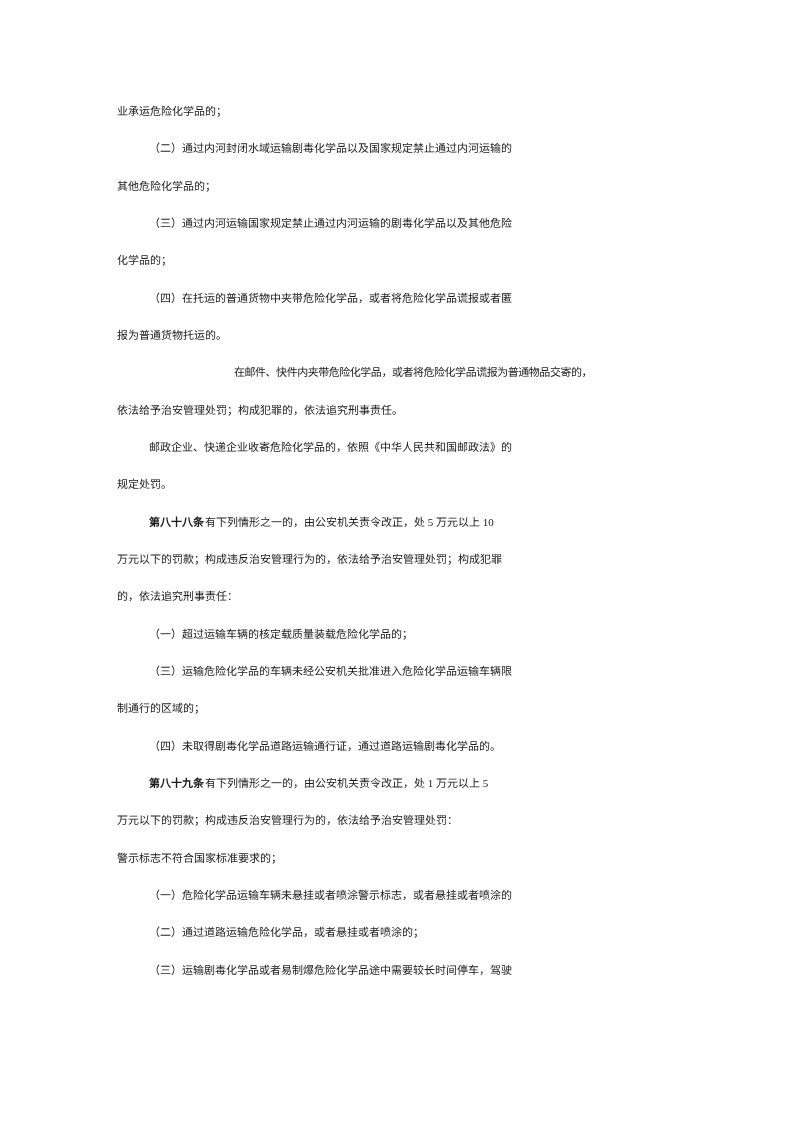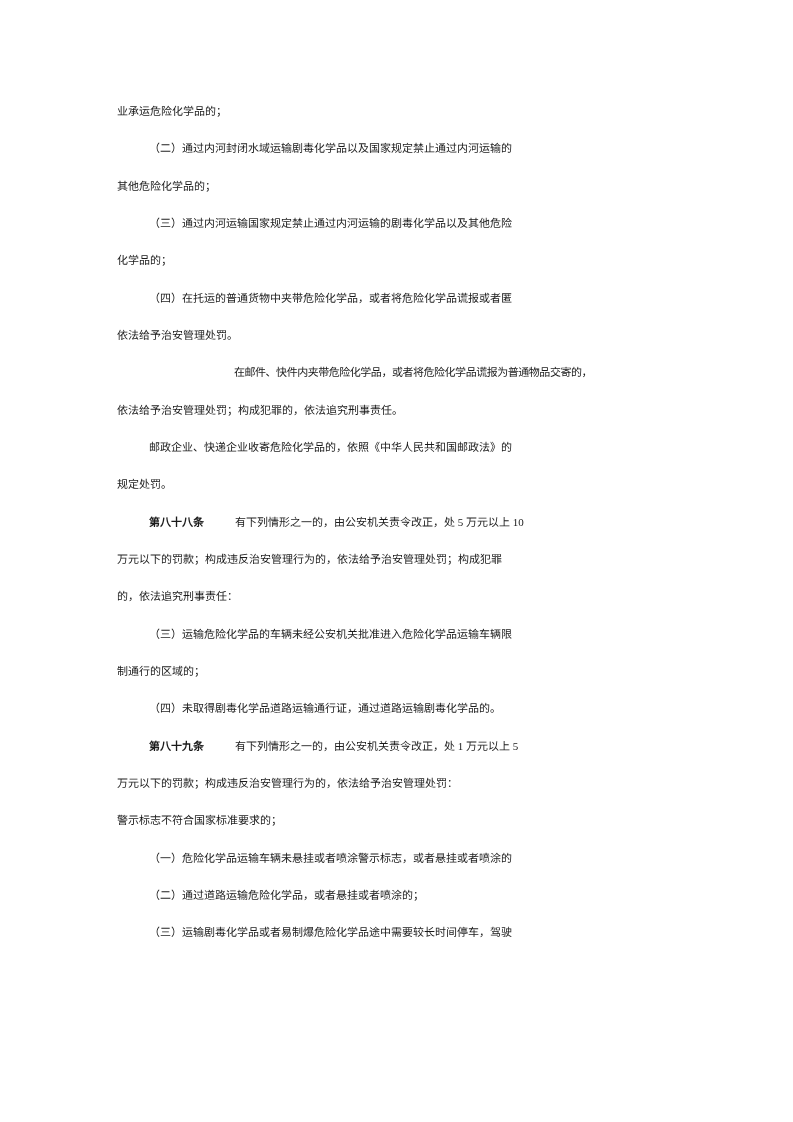--- a/index.html
+++ b/index.html
@@ -30,43 +30,44 @@
   }
   .line.indent {
     padding-left: 32px;
   }
   .line.tight {
     letter-spacing: -0.47px;
     text-align: center;
   }
   .lead {
     font-weight: bold;
-    margin-right: 31px;
+    margin-right: 1px;
     text-align: right;
   }
 </style>
 </head>
 <body>
 
 <div class="page" style="background: rgb(255, 255, 255); color: rgb(26, 26, 26);">
   <div class="doc-body">
       <div class="line">业承运危险化学品的；</div>
       <div class="line indent">（二）通过内河封闭水域运输剧毒化学品以及国家规定禁止通过内河运输的</div>
       <div class="line">其他危险化学品的；</div>
       <div class="line indent">（三）通过内河运输国家规定禁止通过内河运输的剧毒化学品以及其他危险</div>
       <div class="line">化学品的；</div>
       <div class="line indent">（四）在托运的普通货物中夹带危险化学品，或者将危险化学品谎报或者匿</div>
-      <div class="line">依法给予治安管理处罚。</div>
+      <div class="line">报为普通货物托运的。</div>
       <div class="line indent tight">在邮件、快件内夹带危险化学品，或者将危险化学品谎报为普通物品交寄的，</div>
       <div class="line">依法给予治安管理处罚；构成犯罪的，依法追究刑事责任。</div>
       <div class="line indent">邮政企业、快递企业收寄危险化学品的，依照《中华人民共和国邮政法》的</div>
       <div class="line">规定处罚。</div>
       <div class="line indent"><span class="lead">第八十八条</span><span>有下列情形之一的，由公安机关责令改正，处 5 万元以上 10</span></div>
       <div class="line">万元以下的罚款；构成违反治安管理行为的，依法给予治安管理处罚；构成犯罪</div>
       <div class="line">的，依法追究刑事责任：</div>
+      <div class="line indent">（一）超过运输车辆的核定载质量装载危险化学品的；</div>
       <div class="line indent">（三）运输危险化学品的车辆未经公安机关批准进入危险化学品运输车辆限</div>
       <div class="line">制通行的区域的；</div>
       <div class="line indent">（四）未取得剧毒化学品道路运输通行证，通过道路运输剧毒化学品的。</div>
       <div class="line indent"><span class="lead">第八十九条</span><span>有下列情形之一的，由公安机关责令改正，处 1 万元以上 5</span></div>
       <div class="line">万元以下的罚款；构成违反治安管理行为的，依法给予治安管理处罚：</div>
       <div class="line">警示标志不符合国家标准要求的；</div>
       <div class="line indent">（一）危险化学品运输车辆未悬挂或者喷涂警示标志，或者悬挂或者喷涂的</div>
       <div class="line indent">（二）通过道路运输危险化学品，或者悬挂或者喷涂的；</div>
       <div class="line indent">（三）运输剧毒化学品或者易制爆危险化学品途中需要较长时间停车，驾驶</div>
     </div>

